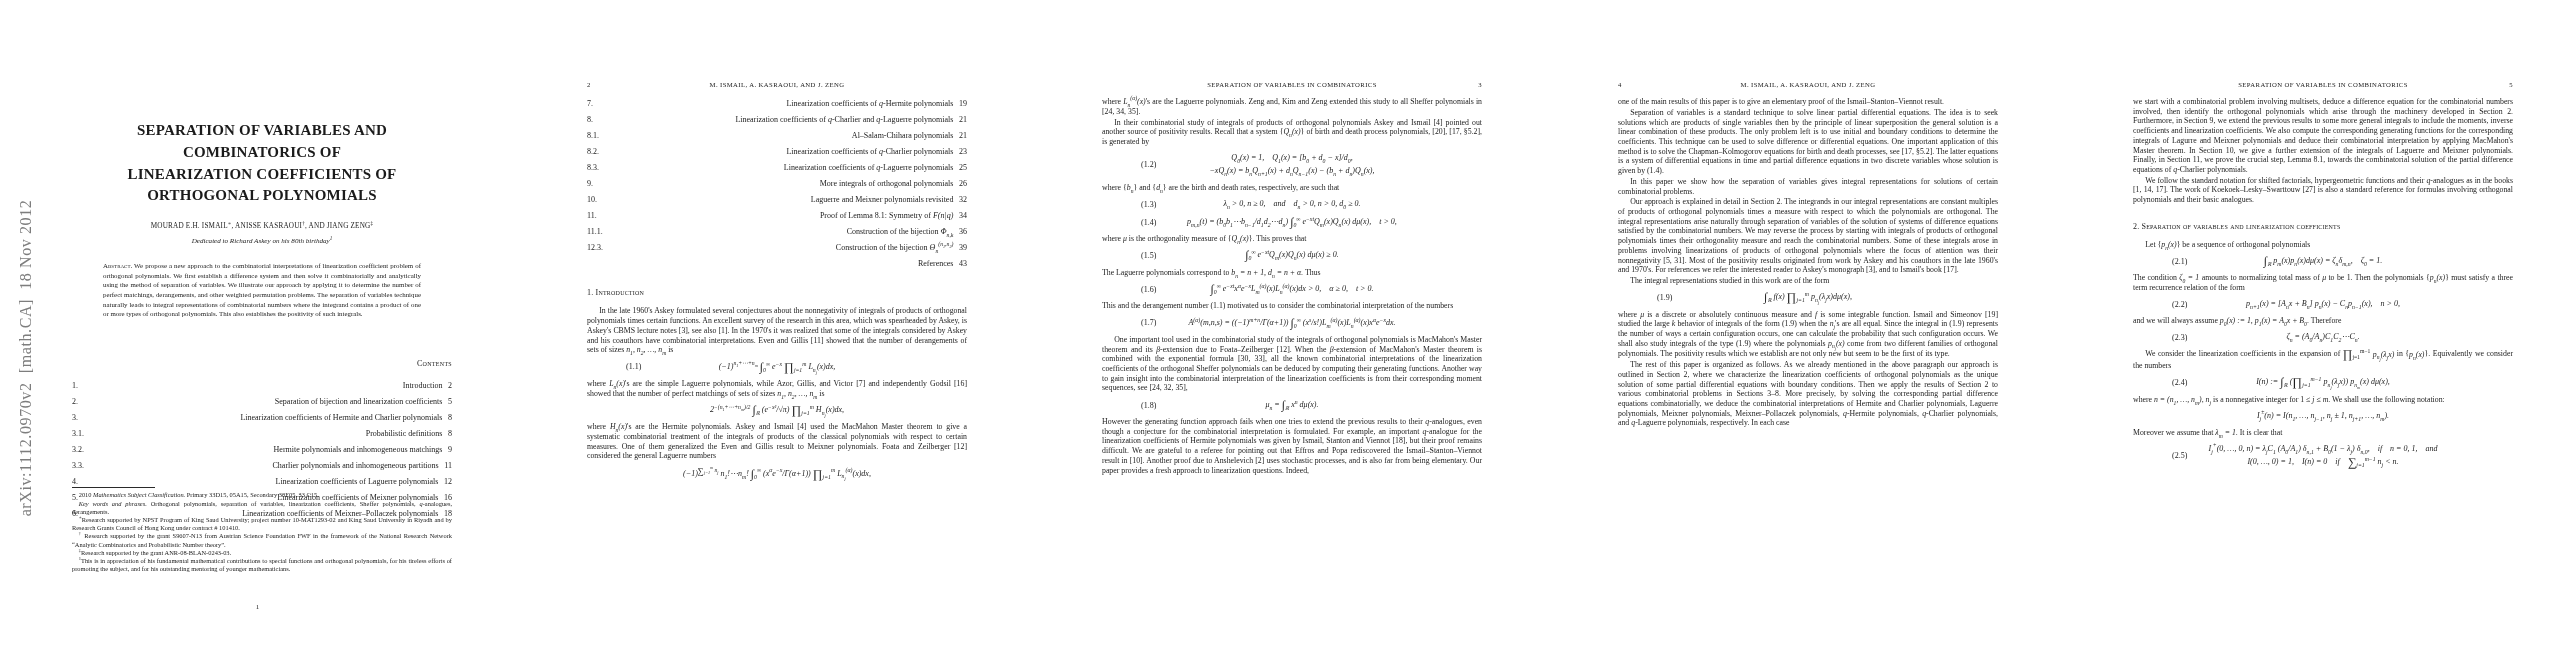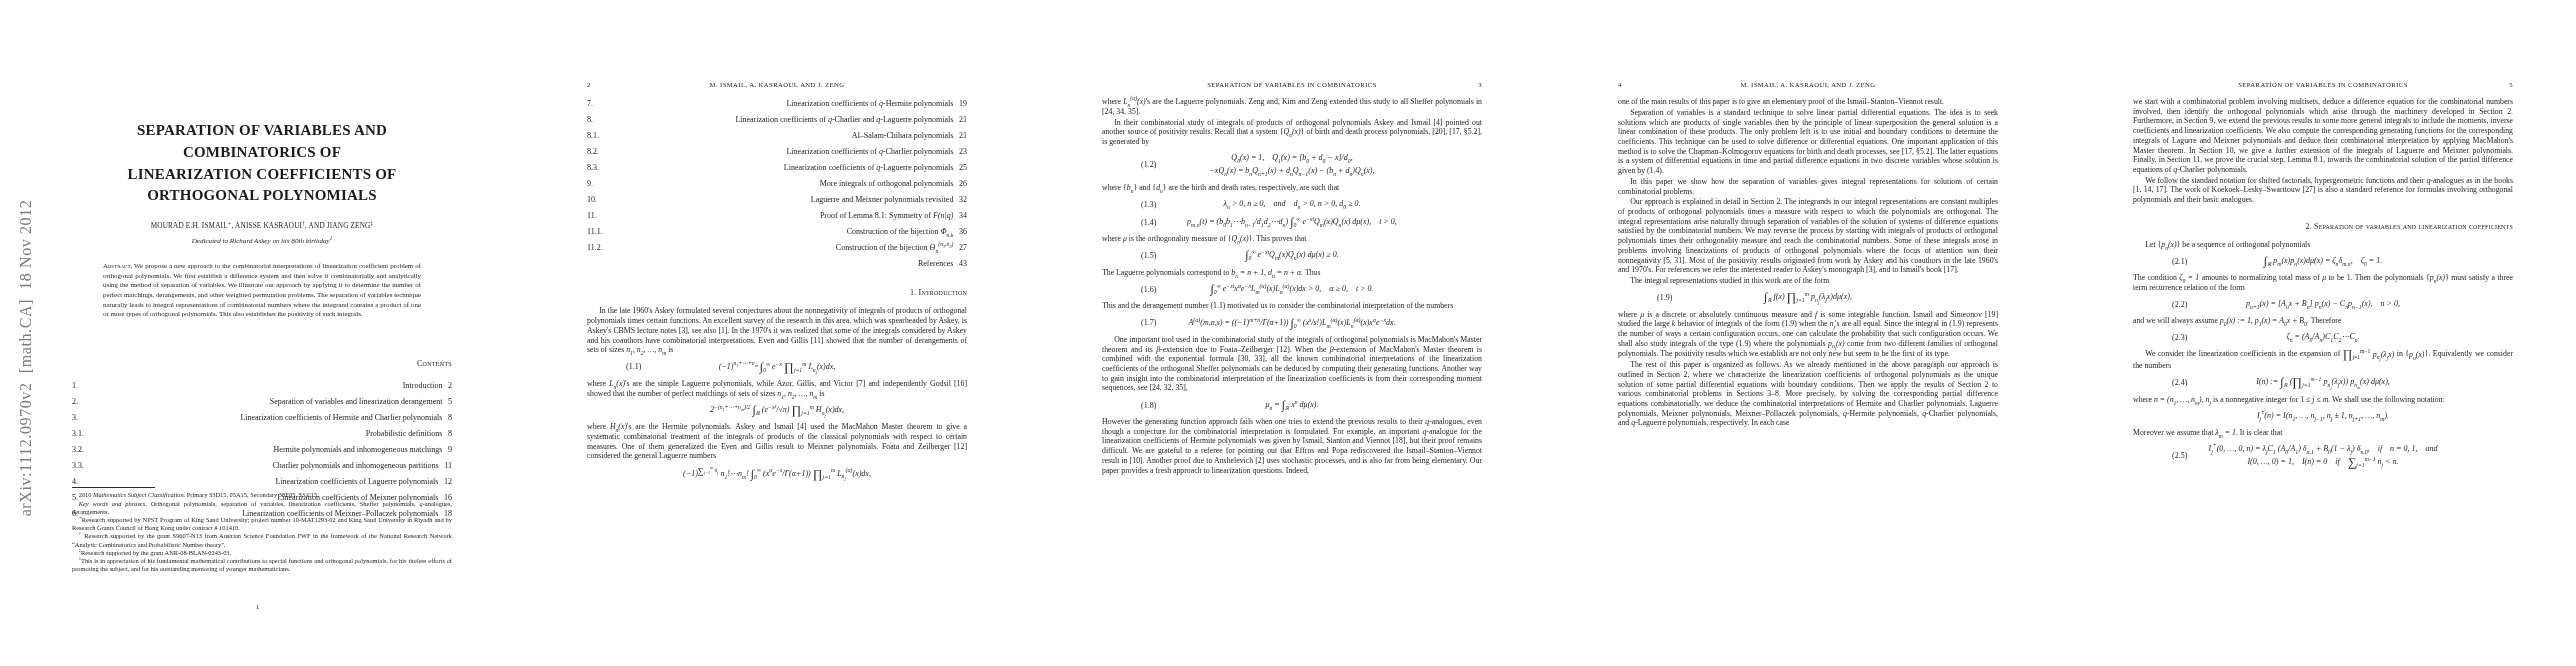--- a/index.html
+++ b/index.html
@@ -28,21 +28,21 @@
   .pagefoot{position:absolute;bottom:56px;left:0;width:100%;text-align:center;font-size:7px;}
   
   .runhead{margin-top:81px;display:flex;font-size:6.7px;letter-spacing:0.4px;align-items:baseline;}
   .rh-num{flex:0 0 22px;}
   .rh-num.right{text-align:right;}
   .rh-title{flex:1;text-align:center;}
   
   .blocks{margin-top:9px;}
   .blocks p{margin:1.1px 0 0;font-size:7.8px;line-height:9.7px;text-align:justify;text-indent:12.2px;}
   .blocks p.noind{text-indent:0;}
-  .blocks .sec{text-align:right;font-variant:small-caps;font-size:8px;margin:16.7px 0 9px;letter-spacing:0.2px;}
+  .blocks .sec{text-align:left;font-variant:small-caps;font-size:8px;margin:16.7px 0 9px;letter-spacing:0.2px;}
   .eqrow{display:flex;align-items:center;margin:5.6px 0;font-size:8px;}
   .eqnum{flex:0 0 29px;font-style:normal;margin-left:39px;}
   .eqbody{flex:1;text-align:center;font-style:italic;line-height:1.55;}
   .bigop{font-size:150%;font-style:normal;line-height:1;vertical-align:-1.7px;}
   sup,sub{font-size:0.72em;line-height:0;}
   i{font-style:italic;}
 </style>
 </head>
 <body>
 
@@ -57,21 +57,21 @@
       <div class="abstract"><span class="sc">Abstract.</span> <span>We propose a new approach to the combinatorial interpretations of linearization coefficient problem of orthogonal polynomials. We first establish a difference system and then solve it combinatorially and analytically using the method of separation of variables. We illustrate our approach by applying it to determine the number of perfect matchings, derangements, and other weighted permutation problems. The separation of variables technique naturally leads to integral representations of combinatorial numbers where the integrand contains a product of one or more types of orthogonal polynomials. This also establishes the positivity of such integrals.</span></div>
       <div class="contents-h sc">Contents</div>
       <div class="toc">
           <div class="tocrow">
             <span class="toclbl">1.</span>
             <span class="toctitle">Introduction</span>
             <span class="tocpage">2</span>
           </div>
           <div class="tocrow">
             <span class="toclbl">2.</span>
-            <span class="toctitle">Separation of variables and linearization derangement</span>
+            <span class="toctitle">Separation of bijection and linearization coefficients</span>
             <span class="tocpage">5</span>
           </div>
           <div class="tocrow">
             <span class="toclbl">3.</span>
             <span class="toctitle">Linearization coefficients of Hermite and Charlier polynomials</span>
             <span class="tocpage">8</span>
           </div>
           <div class="tocrow">
             <span class="toclbl">3.1.</span>
             <span class="toctitle">Probabilistic definitions</span>
@@ -162,23 +162,23 @@
             <span class="toclbl">11.</span>
             <span class="toctitle">Proof of Lemma 8.1: Symmetry of <i>F(n|q)</i></span>
             <span class="tocpage">34</span>
           </div>
           <div class="tocrow">
             <span class="toclbl">11.1.</span>
             <span class="toctitle">Construction of the bijection <i>Φ<sub>n,k</sub></i></span>
             <span class="tocpage">36</span>
           </div>
           <div class="tocrow">
-            <span class="toclbl">11.2.</span>
+            <span class="toclbl">12.3.</span>
             <span class="toctitle">Construction of the bijection <i>Θ<sub>n</sub><sup>(n<sub>1</sub>,n<sub>2</sub>)</sup></i></span>
-            <span class="tocpage">27</span>
+            <span class="tocpage">39</span>
           </div>
           <div class="tocrow">
             <span class="toclbl"></span>
             <span class="toctitle">References</span>
             <span class="tocpage">43</span>
           </div>
         </div>
       <div class="blocks">
           <div class="sec">1. Introduction</div>
           <p>In the late 1960's Askey formulated several conjectures about the nonnegativity of integrals of products of orthogonal polynomials times certain functions. An excellent survey of the research in this area, which was spearheaded by Askey, is Askey's CBMS lecture notes [3], see also [1]. In the 1970's it was realized that some of the integrals considered by Askey and his coauthors have combinatorial interpretations. Even and Gillis [11] showed that the number of derangements of sets of sizes <i>n<sub>1</sub>, n<sub>2</sub>, …, n<sub>m</sub></i> is</p>

